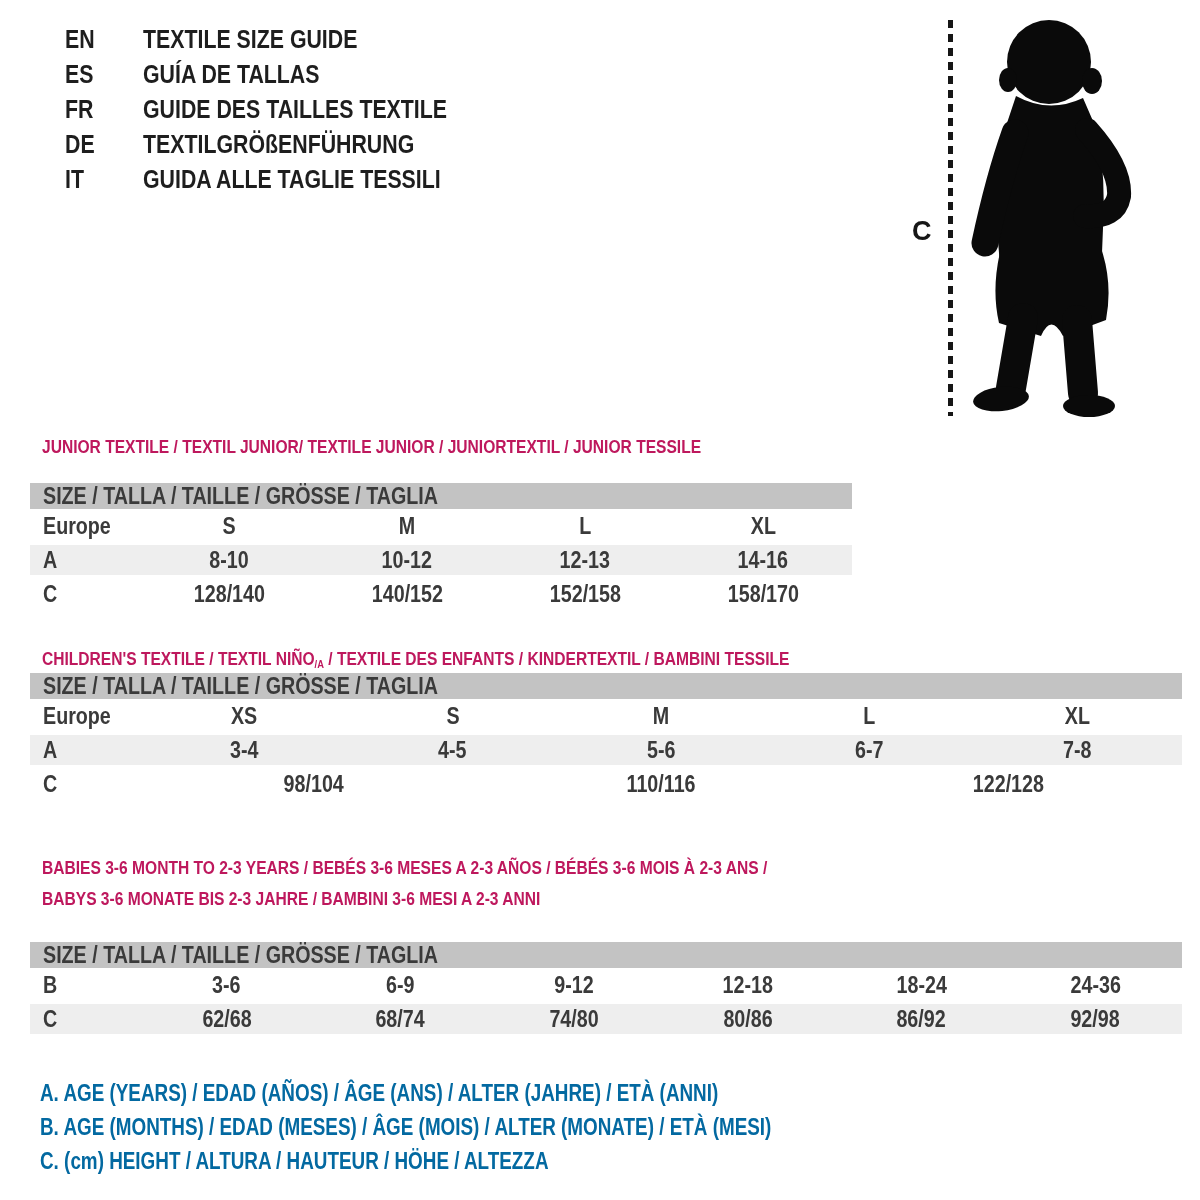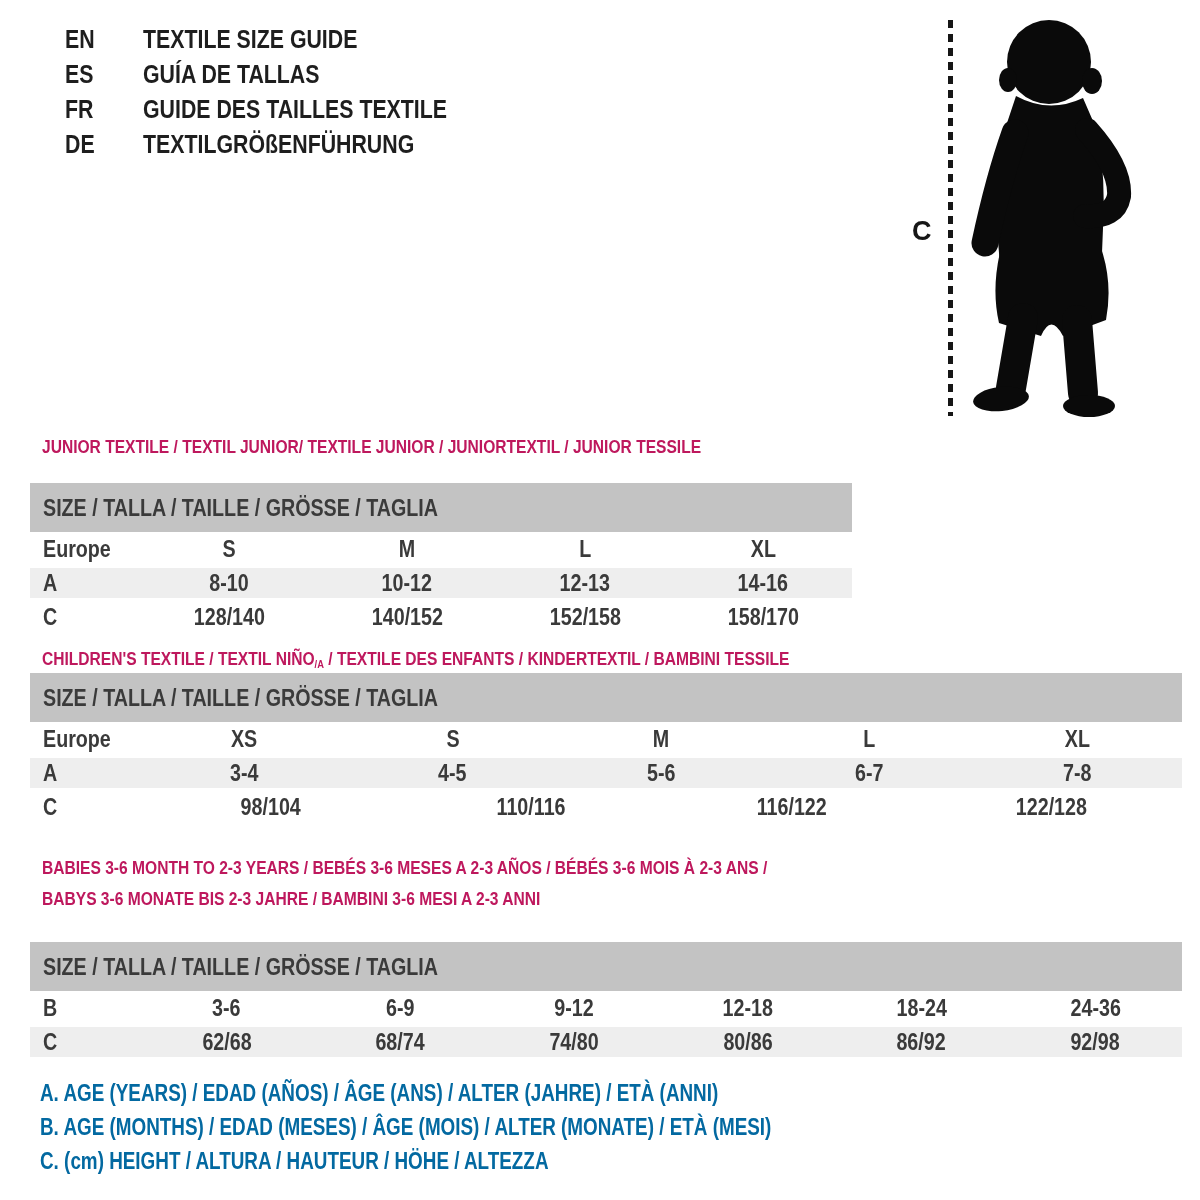--- a/index.html
+++ b/index.html
@@ -19,21 +19,21 @@
   .lang-code{width:78px;}
   
   .measure-line{position:absolute;left:948px;top:20px;width:5px;height:396px;
     background:repeating-linear-gradient(to bottom,#161616 0 8px,transparent 8px 14px);}
   .measure-label{position:absolute;left:912px;top:216px;font-size:27px;color:#161616;}
   .baby{position:absolute;left:971px;top:16px;}
 
   
   .section{position:absolute;left:30px;box-sizing:border-box;}
   .sec-title{font-size:19px;color:#be185d;height:28px;line-height:28px;margin-left:12px;}
-  .size-bar{height:49px;background:#c3c3c3;display:flex;align-items:center;
+  .size-bar{height:26px;background:#c3c3c3;display:flex;align-items:center;
     padding-left:13px;font-size:24px;color:#3a3a3a;box-sizing:border-box;}
   .trow{display:flex;align-items:center;height:34px;font-size:24px;color:#3a3a3a;box-sizing:border-box;}
   .trow.stripe{background:#eeeeee;border-top:2px solid #fff;border-bottom:2px solid #fff;}
   .tlabel{width:110px;padding-left:13px;box-sizing:border-box;}
   .tcell{flex:1;text-align:center;}
 
   #sec-junior{top:433px;width:822px;}
   #sec-junior .sec-title{margin-bottom:22px;}
   #sec-children{top:645px;width:1152px;}
   #sec-children .sec-title{}
@@ -59,20 +59,24 @@
       <span class="lang-code"><span class="cx">ES</span></span>
       <span class="cx">GUÍA DE TALLAS</span>
     </div>
     <div class="lang-row">
       <span class="lang-code"><span class="cx">FR</span></span>
       <span class="cx">GUIDE DES TAILLES TEXTILE</span>
     </div>
     <div class="lang-row">
       <span class="lang-code"><span class="cx">DE</span></span>
       <span class="cx">TEXTILGRÖßENFÜHRUNG</span>
+    </div>
+    <div class="lang-row">
+      <span class="lang-code"><span class="cx">IT</span></span>
+      <span class="cx">GUIDA ALLE TAGLIE TESSILI</span>
     </div>
   </div>
 
   <div class="measure-line"></div>
   <div class="measure-label">C</div>
   <svg class="baby" width="162" height="402" viewBox="0 0 162 402" xmlns="http://www.w3.org/2000/svg">
     <g fill="#0a0a0a" stroke="none">
       <circle cx="78" cy="46" r="42"></circle>
       <ellipse cx="37" cy="64" rx="9" ry="12"></ellipse>
       <ellipse cx="121" cy="65" rx="10" ry="13"></ellipse>
@@ -137,21 +141,20 @@
       <div class="tcell"><span class="cxc">3-4</span></div>
       <div class="tcell"><span class="cxc">4-5</span></div>
       <div class="tcell"><span class="cxc">5-6</span></div>
       <div class="tcell"><span class="cxc">6-7</span></div>
       <div class="tcell"><span class="cxc">7-8</span></div>
     </div>
     <div class="trow">
       <div class="tlabel"><span class="cx">C</span></div>
       <div class="tcell"><span class="cxc">98/104</span></div>
       <div class="tcell"><span class="cxc">110/116</span></div>
-      <div class="tcell"><span class="cxc">116/122</span></div>
       <div class="tcell"><span class="cxc">122/128</span></div>
     </div>
   </div>
 
   <div class="section" id="sec-babies">
     <div class="titles">
       <div class="sec-title">
         <span class="cx">BABIES 3-6 MONTH TO 2-3 YEARS / BEBÉS 3-6 MESES A 2-3 AÑOS / BÉBÉS 3-6 MOIS À 2-3 ANS /</span>
       </div>
       <div class="sec-title">

